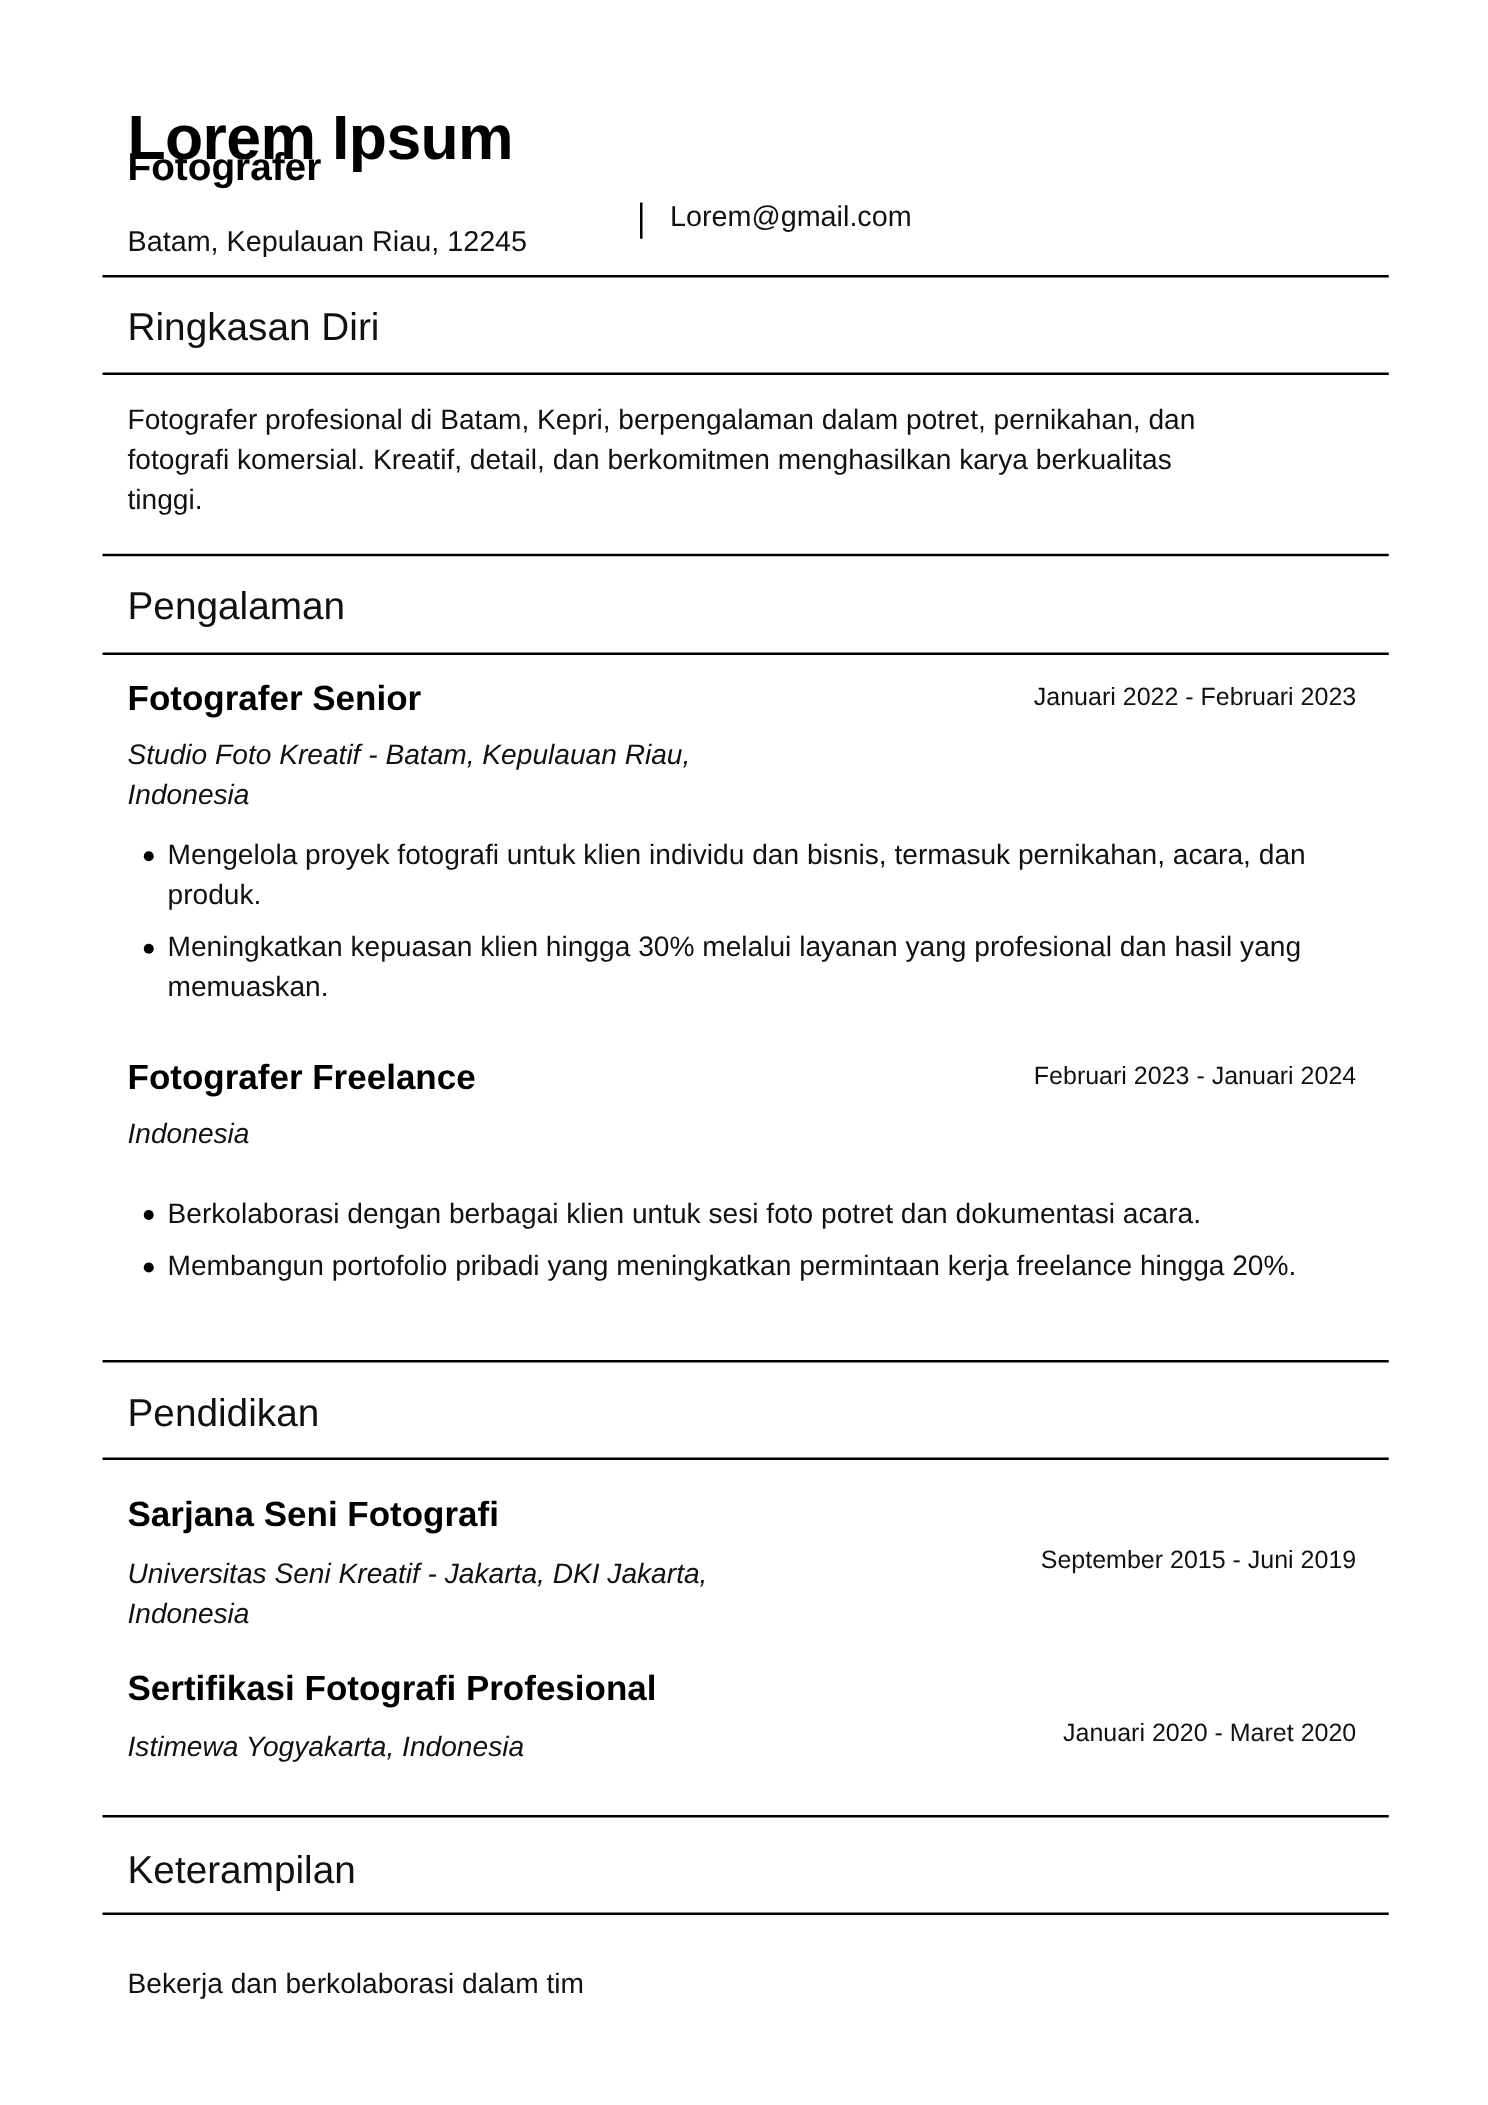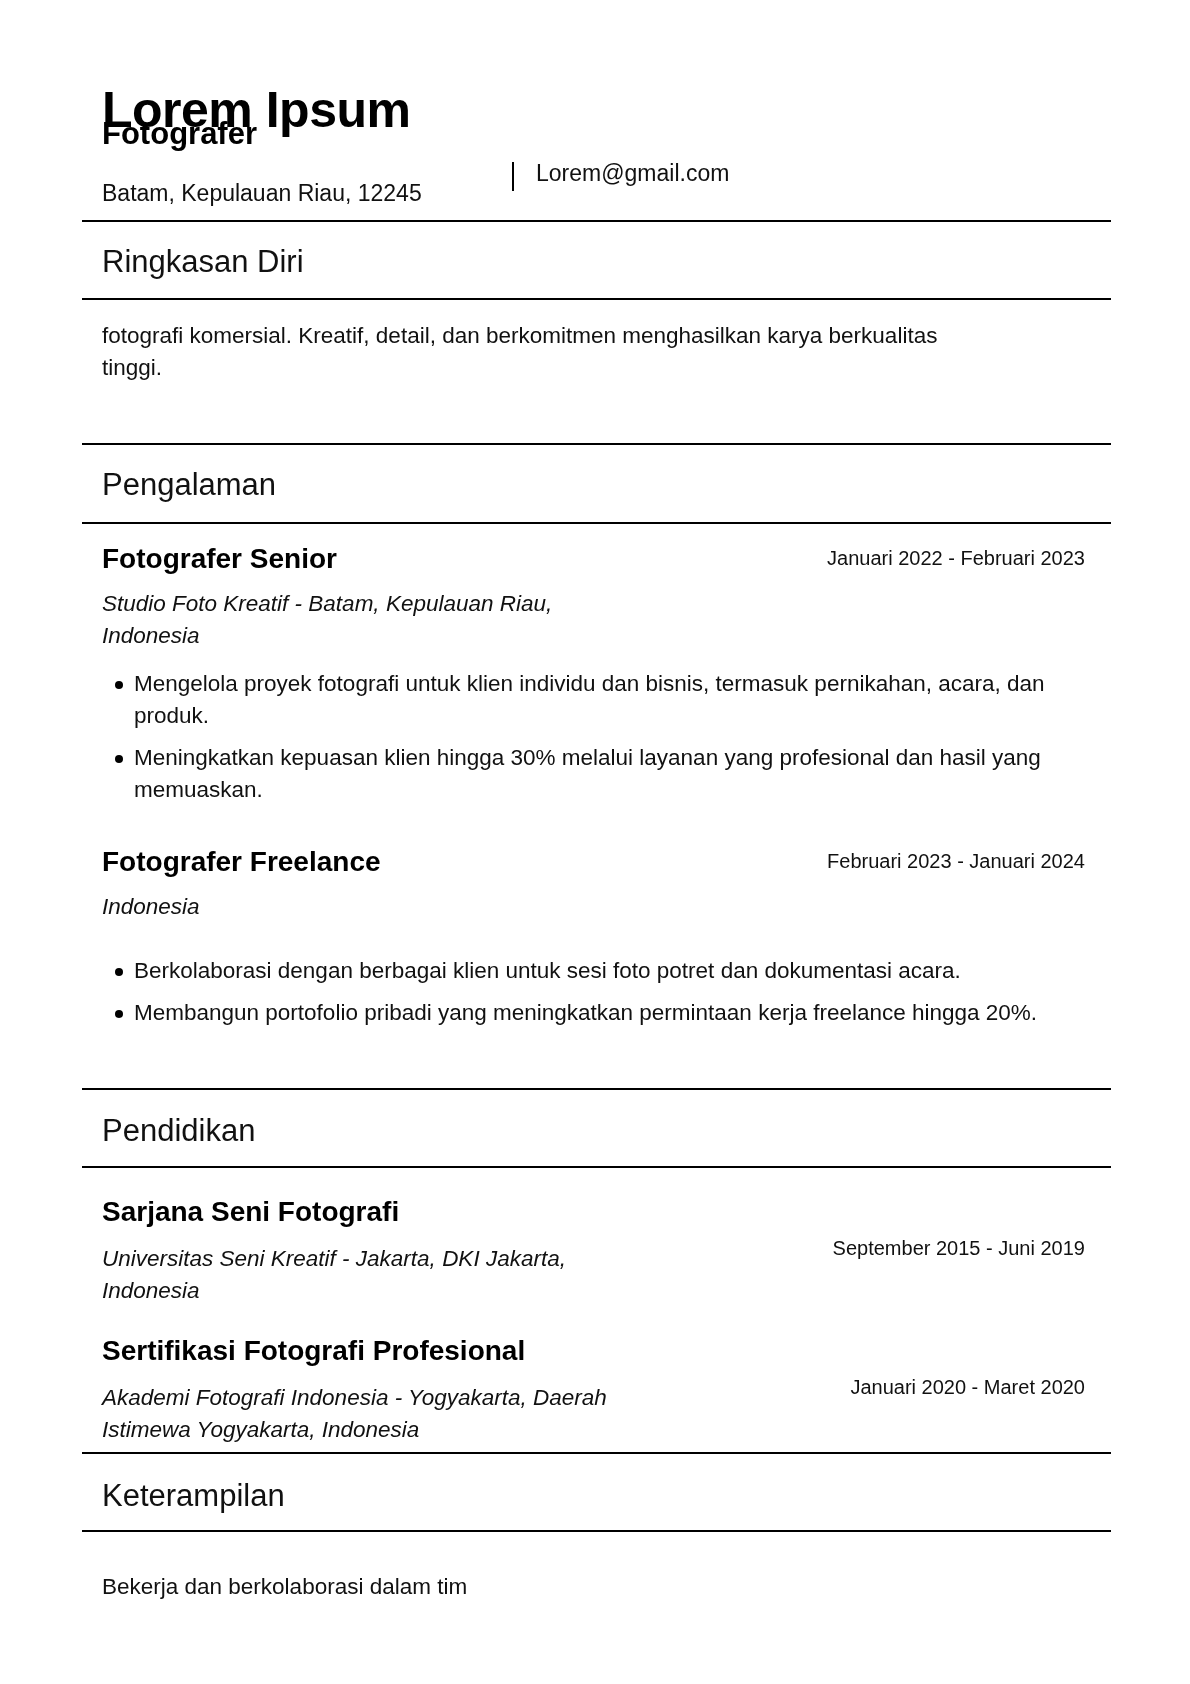--- a/index.html
+++ b/index.html
@@ -32,20 +32,21 @@
 <div class="abs name">Lorem Ipsum</div>
 <div class="abs role">Fotografer</div>
 <div class="abs contact">Batam, Kepulauan Riau, 12245</div>
 <div class="sep"></div>
 <div class="abs email">Lorem@gmail.com</div>
 
 <div class="rule" style="top:220px"></div>
 <div class="abs sec-title" style="top:244px">Ringkasan Diri</div>
 <div class="rule" style="top:298px"></div>
 <div class="para" style="top:320px">
+  <div>Fotografer profesional di Batam, Kepri, berpengalaman dalam potret, pernikahan, dan</div>
   <div>fotografi komersial. Kreatif, detail, dan berkomitmen menghasilkan karya berkualitas</div>
   <div>tinggi.</div>
 </div>
 
 <div class="rule" style="top:443px"></div>
 <div class="abs sec-title" style="top:467px">Pengalaman</div>
 <div class="rule" style="top:522px"></div>
 
 <div>
   <div class="abs job-title" style="top:543px">Fotografer Senior</div>
@@ -82,21 +83,20 @@
   <div class="org" style="top:1243px">
     <div>Universitas Seni Kreatif - Jakarta, DKI Jakarta,</div>
     <div>Indonesia</div>
   </div>
 </div>
 
 <div>
   <div class="abs job-title" style="top:1335px">Sertifikasi Fotografi Profesional</div>
   <div class="abs date" style="top:1376px">Januari 2020 - Maret 2020</div>
   <div class="org" style="top:1382px">
-    <div>Akademi Fotografi Indonesia - Yogyakarta, Daerah</div>
     <div>Istimewa Yogyakarta, Indonesia</div>
   </div>
 </div>
 
 <div class="rule" style="top:1452px"></div>
 <div class="abs sec-title" style="top:1478px">Keterampilan</div>
 <div class="rule" style="top:1530px"></div>
 <div class="para" style="top:1571px">Bekerja dan berkolaborasi dalam tim</div>
 
 </body></html>

